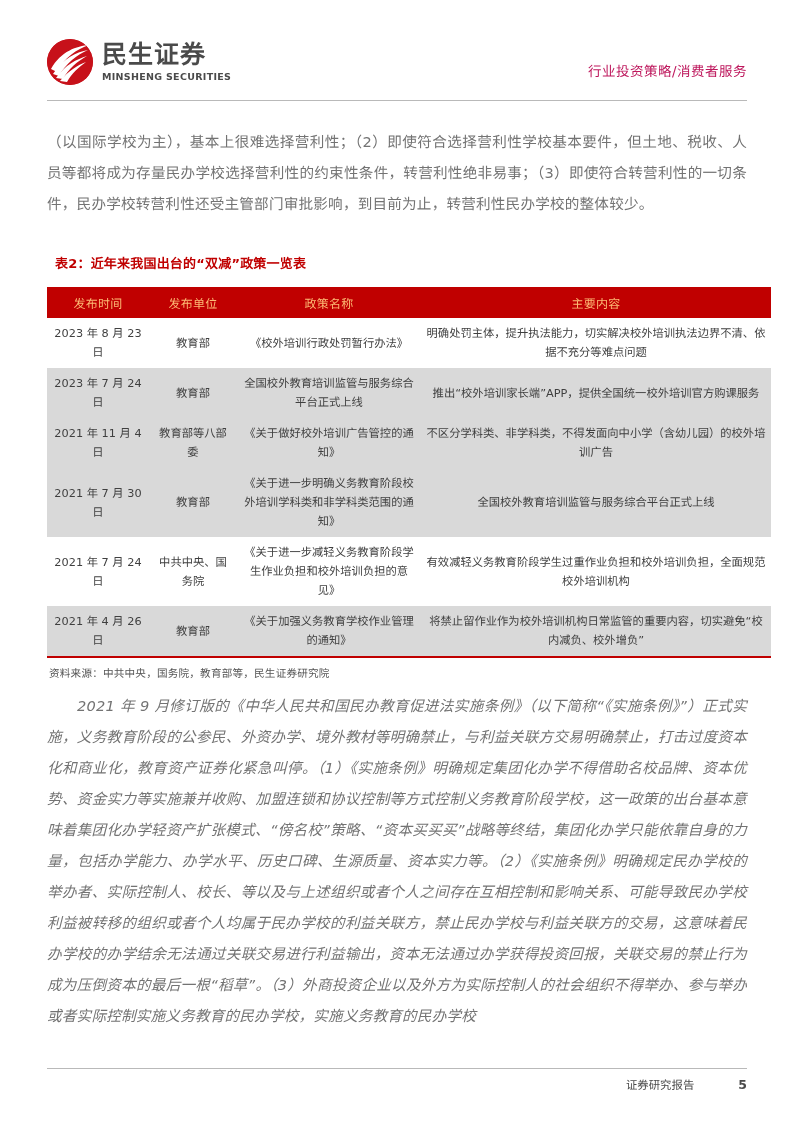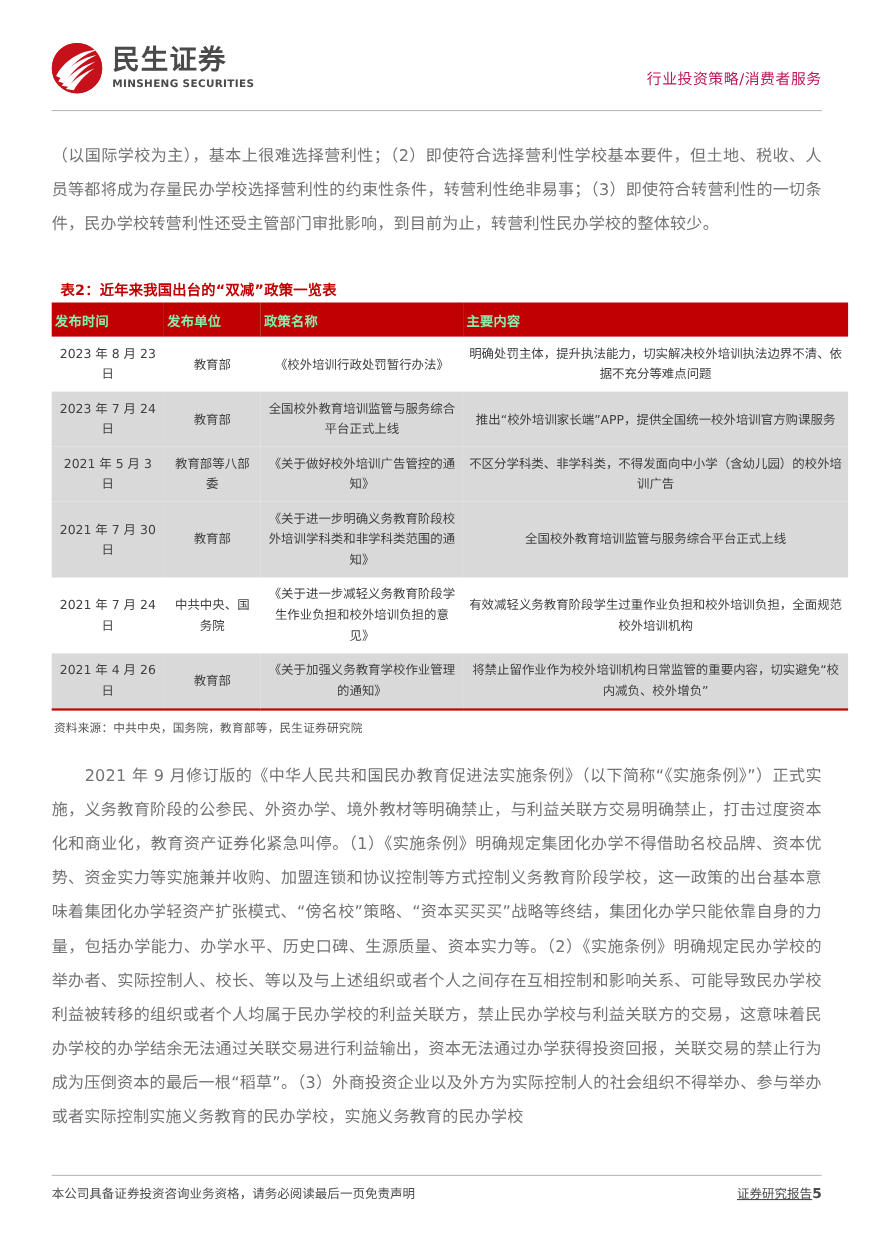--- a/index.html
+++ b/index.html
@@ -101,50 +101,50 @@
     width: 700px;
     font-family: "DejaVu Sans", sans-serif;
     font-size: 14.6px;
     line-height: 31px;
     color: #737373;
     text-align: justify;
     text-justify: inter-ideograph;
     letter-spacing: 0.2px;
   }
   #para-top { top: 126px; }
-  #para-bottom { top: 690px; }
+  #para-bottom { top: 690px; font-style: italic; }
 
   
   .table-wrap {
     position: absolute;
     left: 47px;
     top: 253px;
     width: 700px;
   }
   .table-title {
     font-family: "DejaVu Sans", sans-serif;
     font-size: 13px;
     font-weight: 700;
     color: #c00000;
-    padding: 0 0 3px 8px;
+    padding: 0 0 15px 8px;
     letter-spacing: 0.2px;
   }
   table.policy {
     border-collapse: collapse;
     width: 700px;
     table-layout: fixed;
     font-family: "DejaVu Sans", sans-serif;
   }
   table.policy thead th {
     background: #c00000;
-    color: #86efac;
+    color: #fdba74;
     font-size: 12px;
-    font-weight: 700;
+    font-weight: 400;
     padding: 7px 3px;
-    text-align: left;
+    text-align: center;
     vertical-align: middle;
     letter-spacing: 0.3px;
     border: none;
   }
   table.policy tbody td {
     font-size: 11.3px;
     color: #3f3f3f;
     padding: 6px 5px;
     text-align: center;
     vertical-align: middle;
@@ -191,21 +191,21 @@
     font-family: "DejaVu Sans", sans-serif;
     font-size: 11.4px;
     color: #4a4a4a;
     display: flex;
     align-items: center;
   }
   .footer-left { flex: none; }
   .footer-spacer { flex: 1; }
   .footer-mid {
     flex: none;
-    text-decoration: underline;
+    margin-right: 44px;
   }
   .footer-page {
     flex: none;
     font-weight: 700;
     font-size: 12.5px;
   }
 </style>
 </head>
 <body>
 
@@ -251,21 +251,21 @@
             <td class="col-policy">《校外培训行政处罚暂行办法》</td>
             <td class="col-main">明确处罚主体，提升执法能力，切实解决校外培训执法边界不清、依据不充分等难点问题</td>
           </tr>
           <tr class="alt">
             <td class="col-time">2023 年 7 月 24 日</td>
             <td class="col-unit">教育部</td>
             <td class="col-policy">全国校外教育培训监管与服务综合平台正式上线</td>
             <td class="col-main">推出“校外培训家长端”APP，提供全国统一校外培训官方购课服务</td>
           </tr>
           <tr class="alt">
-            <td class="col-time">2021 年 5 月 3 日</td>
+            <td class="col-time">2021 年 11 月 4 日</td>
             <td class="col-unit">教育部等八部委</td>
             <td class="col-policy">《关于做好校外培训广告管控的通知》</td>
             <td class="col-main">不区分学科类、非学科类，不得发面向中小学（含幼儿园）的校外培训广告</td>
           </tr>
           <tr class="alt">
             <td class="col-time">2021 年 7 月 30 日</td>
             <td class="col-unit">教育部</td>
             <td class="col-policy">《关于进一步明确义务教育阶段校外培训学科类和非学科类范围的通知》</td>
             <td class="col-main">全国校外教育培训监管与服务综合平台正式上线</td>
           </tr>
@@ -283,19 +283,18 @@
           </tr>
         </tbody>
     </table>
     <div class="table-source">资料来源：中共中央，国务院，教育部等，民生证券研究院</div>
   </div>
 
   <div class="para" id="para-bottom">　　2021 年 9 月修订版的《中华人民共和国民办教育促进法实施条例》（以下简称“《实施条例》”）正式实施，义务教育阶段的公参民、外资办学、境外教材等明确禁止，与利益关联方交易明确禁止，打击过度资本化和商业化，教育资产证券化紧急叫停。（1）《实施条例》明确规定集团化办学不得借助名校品牌、资本优势、资金实力等实施兼并收购、加盟连锁和协议控制等方式控制义务教育阶段学校，这一政策的出台基本意味着集团化办学轻资产扩张模式、“傍名校”策略、“资本买买买”战略等终结，集团化办学只能依靠自身的力量，包括办学能力、办学水平、历史口碑、生源质量、资本实力等。（2）《实施条例》明确规定民办学校的举办者、实际控制人、校长、等以及与上述组织或者个人之间存在互相控制和影响关系、可能导致民办学校利益被转移的组织或者个人均属于民办学校的利益关联方，禁止民办学校与利益关联方的交易，这意味着民办学校的办学结余无法通过关联交易进行利益输出，资本无法通过办学获得投资回报，关联交易的禁止行为成为压倒资本的最后一根“稻草”。（3）外商投资企业以及外方为实际控制人的社会组织不得举办、参与举办或者实际控制实施义务教育的民办学校，实施义务教育的民办学校</div>
 
   <div class="footer-rule"></div>
   <div class="footer">
-    <span class="footer-left">本公司具备证券投资咨询业务资格，请务必阅读最后一页免责声明</span>
     <span class="footer-spacer"></span>
     <span class="footer-mid">证券研究报告</span>
     <span class="footer-page">5</span>
   </div>
 
 </div>
 
 </body></html>

